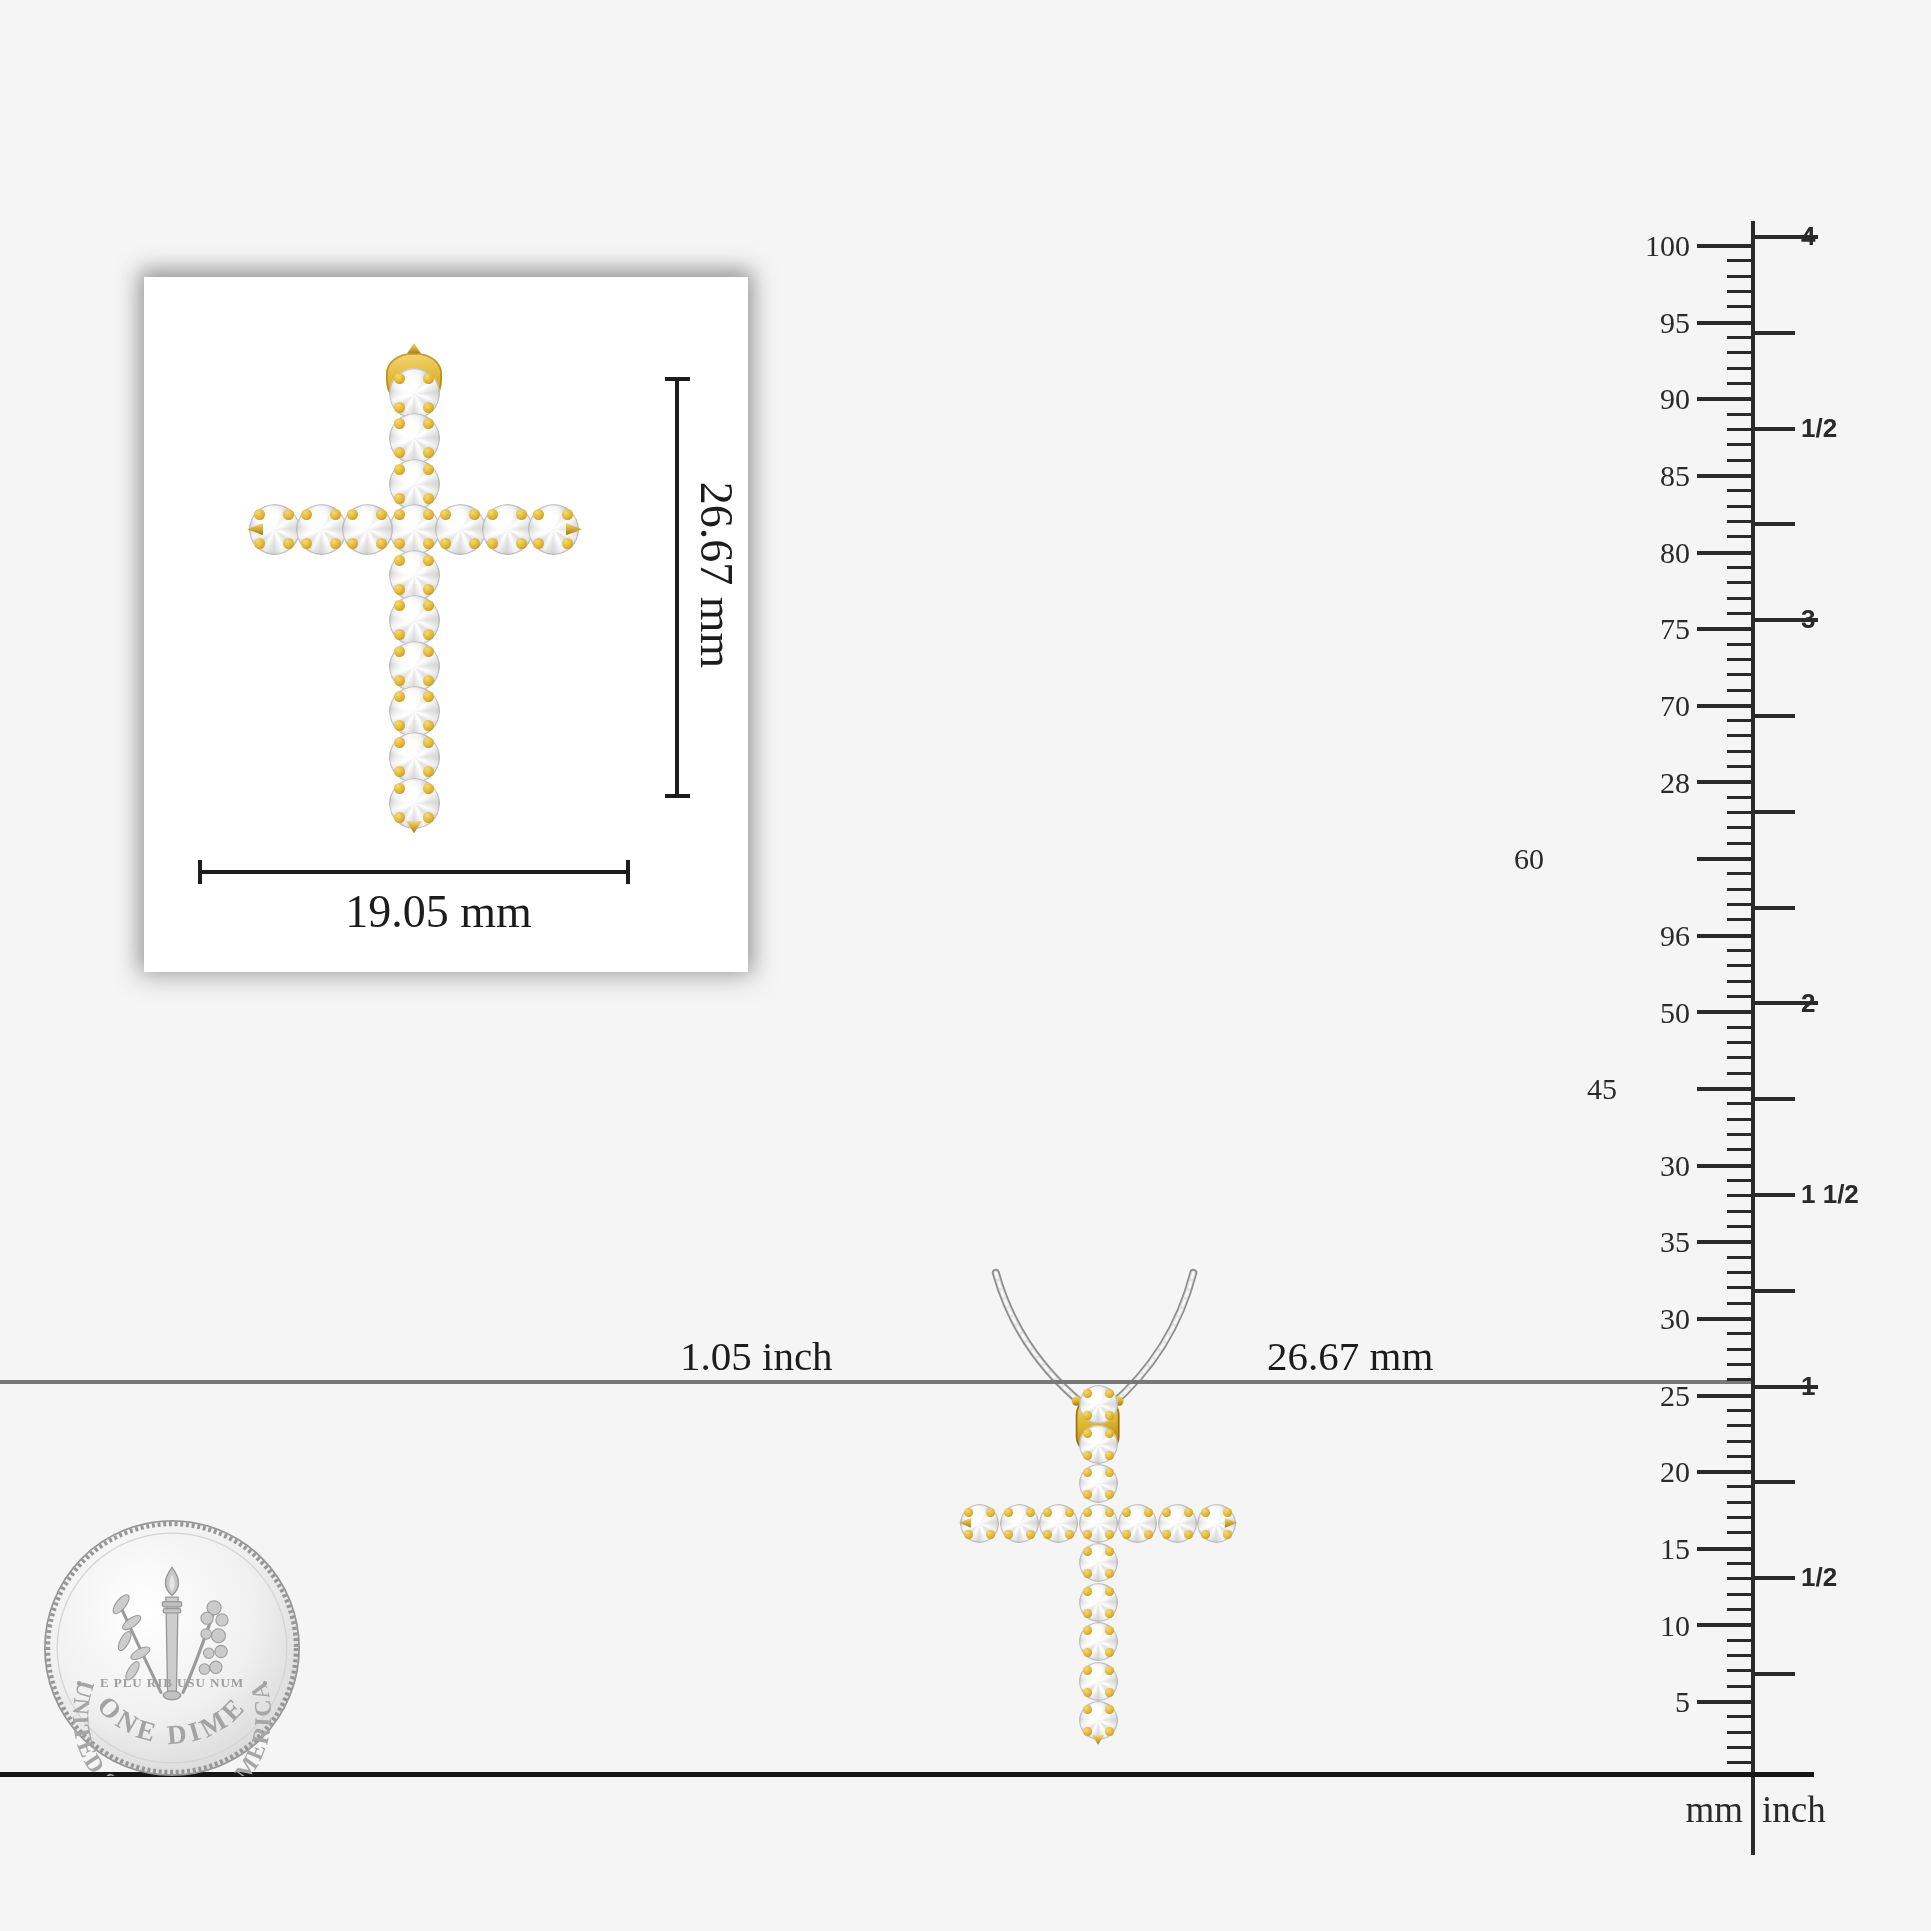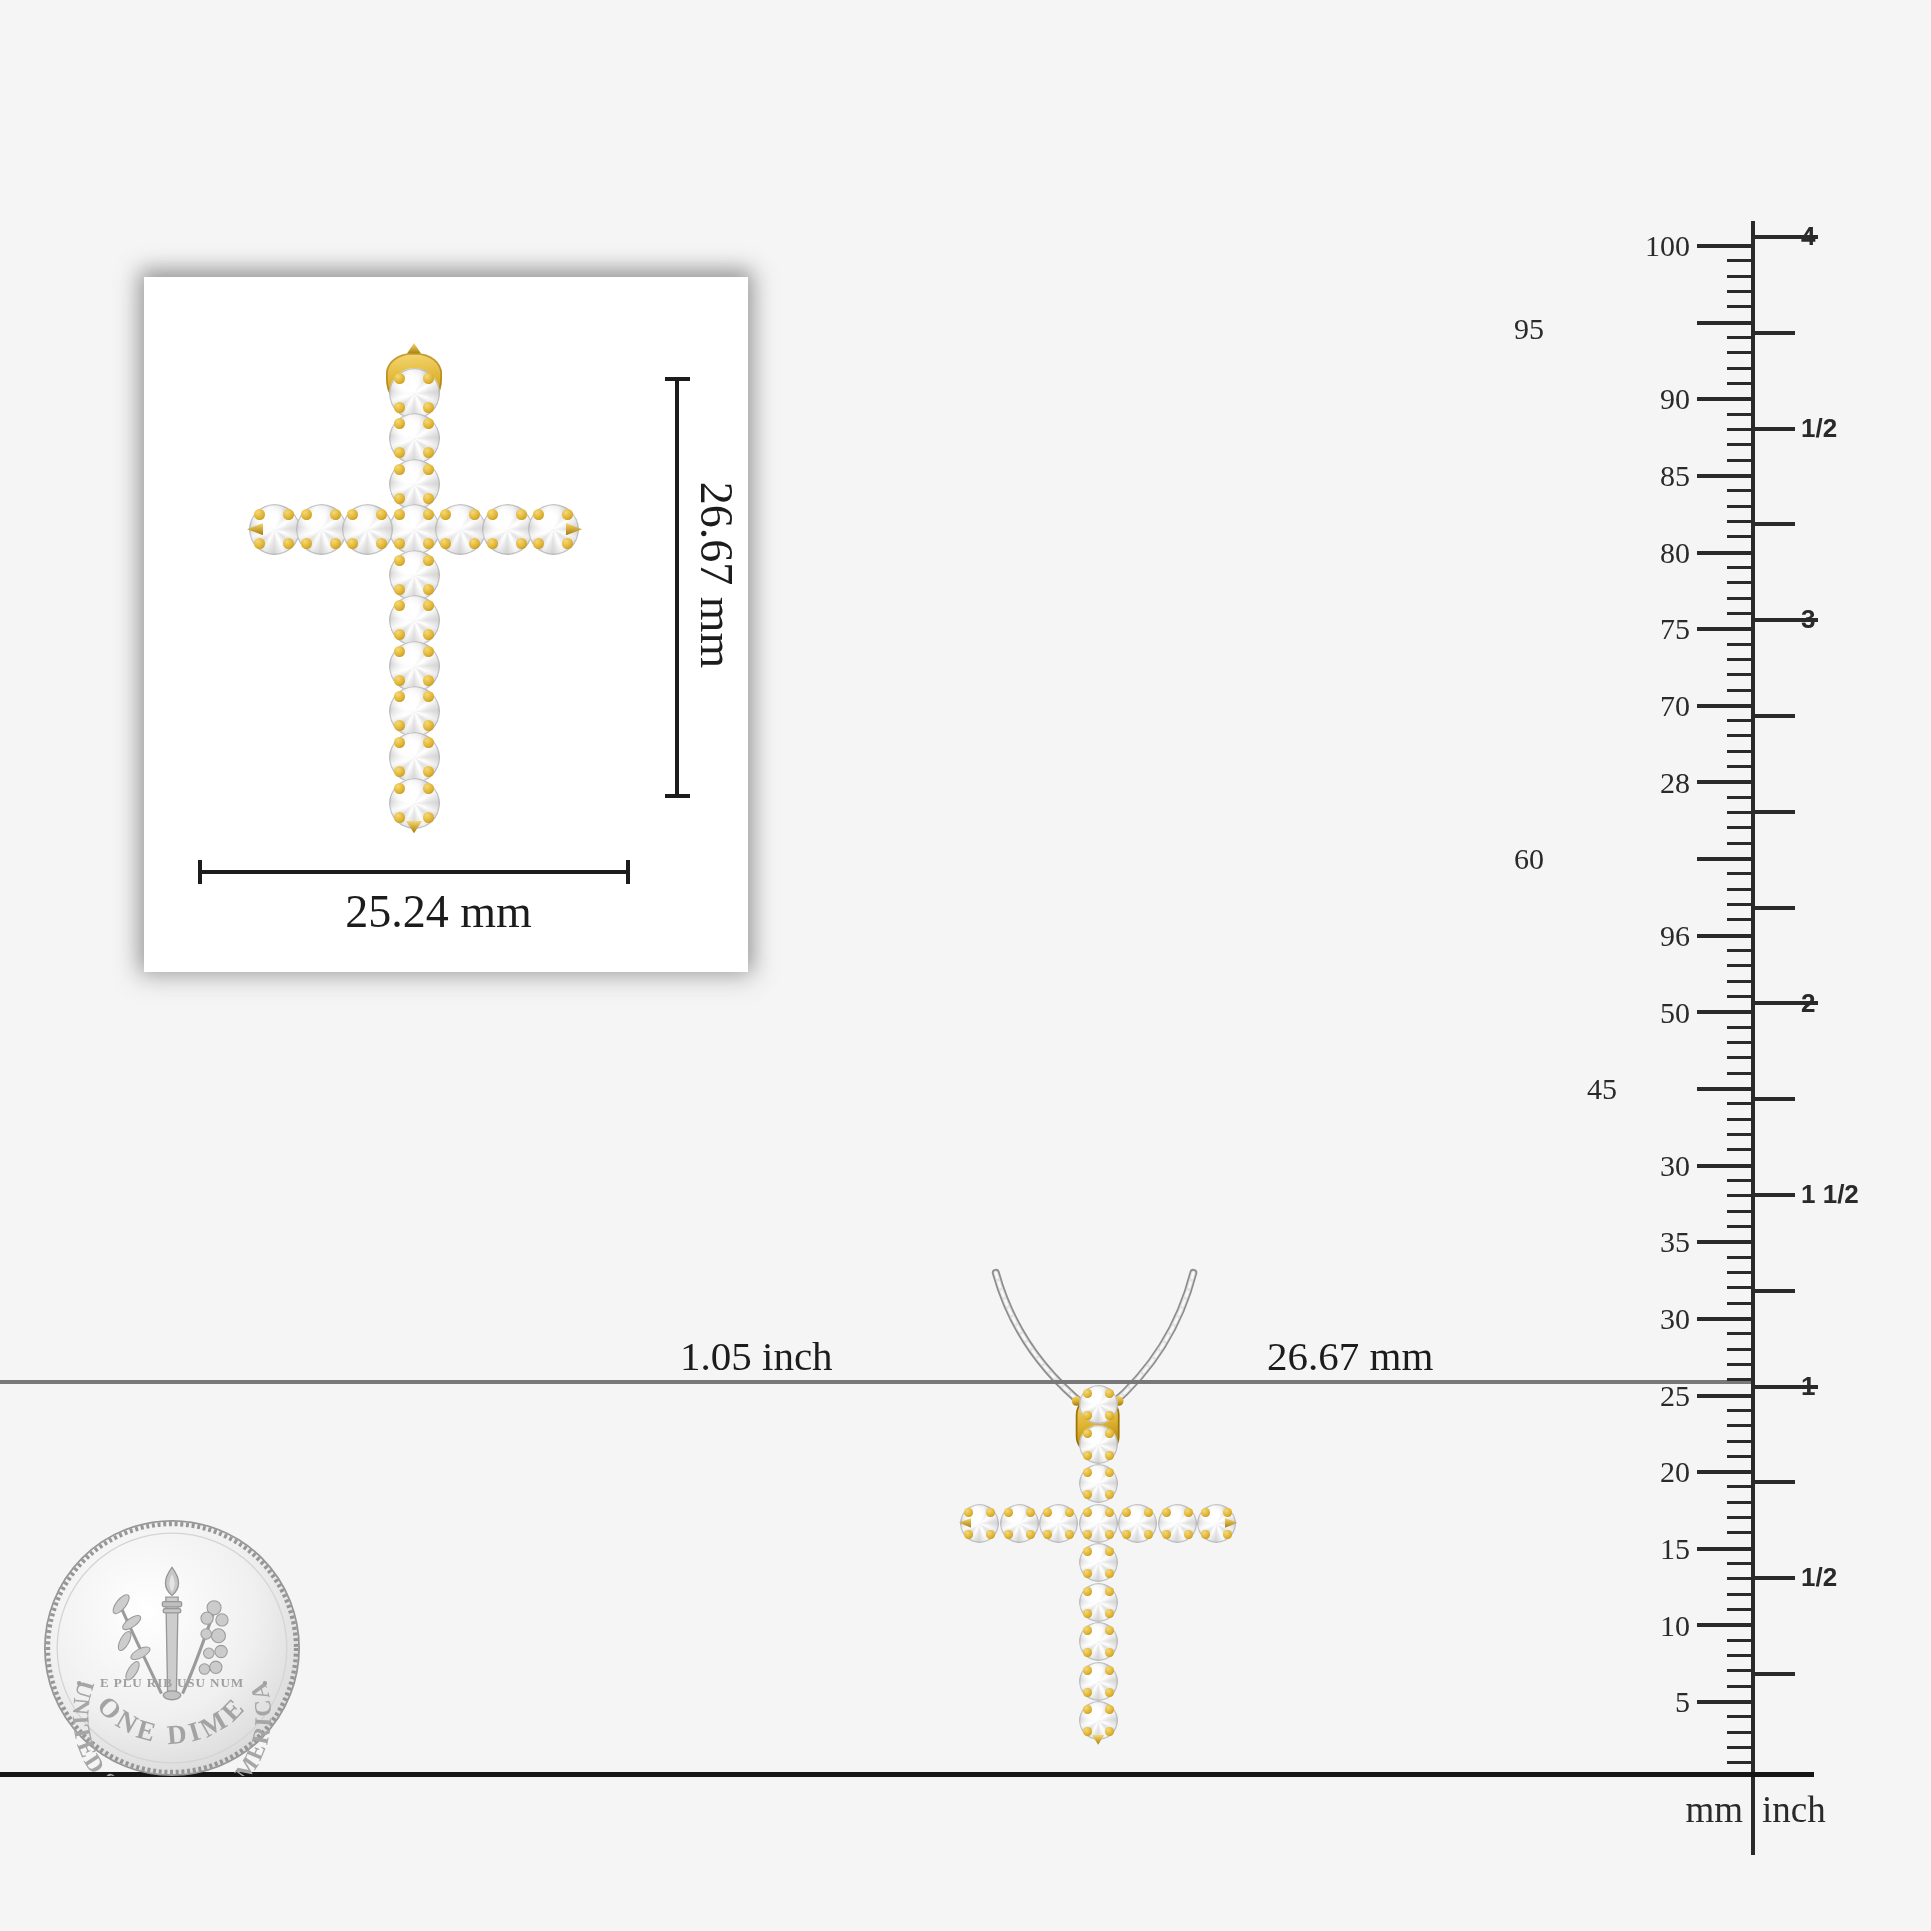--- a/index.html
+++ b/index.html
@@ -162,21 +162,21 @@
 
   <div class="dimline" style="left:665px;top:377px;width:24.6px;height:4.4px;"></div>
   <div class="dimline" style="left:675px;top:379px;width:4.4px;height:418px;"></div>
   <div class="dimline" style="left:665px;top:794px;width:24.6px;height:4.4px;"></div>
   <div class="dimtext" style="left:575px;top:552px;width:281px;height:46px;line-height:46px;font-size:46px;
               text-align:center;transform:rotate(90deg);">26.67 mm</div>
 
   <div class="dimline" style="left:198px;top:860px;width:4.4px;height:24px;"></div>
   <div class="dimline" style="left:200px;top:870px;width:430px;height:4.4px;"></div>
   <div class="dimline" style="left:626px;top:860px;width:4.4px;height:24px;"></div>
-  <div class="dimtext" style="left:307px;top:885px;width:263px;font-size:46px;text-align:center;">25.24 mm</div>
+  <div class="dimtext" style="left:307px;top:885px;width:263px;font-size:46px;text-align:center;">19.05 mm</div>
 
   <svg style="left:930px;top:1229px;" width="316" height="237" viewBox="0 0 360 270">
     <defs>
       <linearGradient id="bailG" x1="0" y1="0" x2="0.15" y2="1">
         <stop offset="0" stop-color="#f6d873"></stop>
         <stop offset="0.55" stop-color="#ddb12e"></stop>
         <stop offset="1" stop-color="#a87d08"></stop>
       </linearGradient>
     </defs>
     <g fill="none" stroke-linecap="round">
@@ -392,21 +392,21 @@
       <div class="rtick" style="left: 1727px; top: 367px; width: 24.6px; height: 2.6px;"></div>
       <div class="rtick" style="left: 1727px; top: 351px; width: 24.6px; height: 2.6px;"></div>
       <div class="rtick" style="left: 1727px; top: 336px; width: 24.6px; height: 2.6px;"></div>
       <div class="rtick" style="left: 1697px; top: 321px; width: 54px; height: 3.5px;"></div>
       <div class="rtick" style="left: 1727px; top: 305px; width: 24.6px; height: 2.6px;"></div>
       <div class="rtick" style="left: 1727px; top: 290px; width: 24.6px; height: 2.6px;"></div>
       <div class="rtick" style="left: 1727px; top: 275px; width: 24.6px; height: 2.6px;"></div>
       <div class="rtick" style="left: 1727px; top: 259px; width: 24.6px; height: 2.6px;"></div>
       <div class="rtick" style="left: 1697px; top: 244px; width: 54px; height: 3.5px;"></div>
       <div class="rlabel" style="left: 1514px; top: 228px; width: 176px; text-align: right;">100</div>
-      <div class="rlabel" style="left: 1514px; top: 305px; width: 176px; text-align: left; margin-top: 6px;">95</div>
+      <div class="rlabel" style="left: 1514px; top: 305px; width: 176px; text-align: right;">95</div>
       <div class="rlabel" style="left: 1514px; top: 381px; width: 176px; text-align: right;">90</div>
       <div class="rlabel" style="left: 1514px; top: 458px; width: 176px; text-align: right;">85</div>
       <div class="rlabel" style="left: 1514px; top: 535px; width: 176px; text-align: right;">80</div>
       <div class="rlabel" style="left: 1514px; top: 611px; width: 176px; text-align: right;">75</div>
       <div class="rlabel" style="left: 1514px; top: 688px; width: 176px; text-align: right;">70</div>
       <div class="rlabel" style="left: 1514px; top: 765px; width: 176px; text-align: right;">28</div>
       <div class="rlabel" style="left: 1514px; top: 841px; width: 176px; text-align: left;">60</div>
       <div class="rlabel" style="left: 1514px; top: 918px; width: 176px; text-align: right;">96</div>
       <div class="rlabel" style="left: 1514px; top: 995px; width: 176px; text-align: right;">50</div>
       <div class="rlabel" style="left: 1514px; top: 1071px; width: 176px; text-align: center;">45</div>

